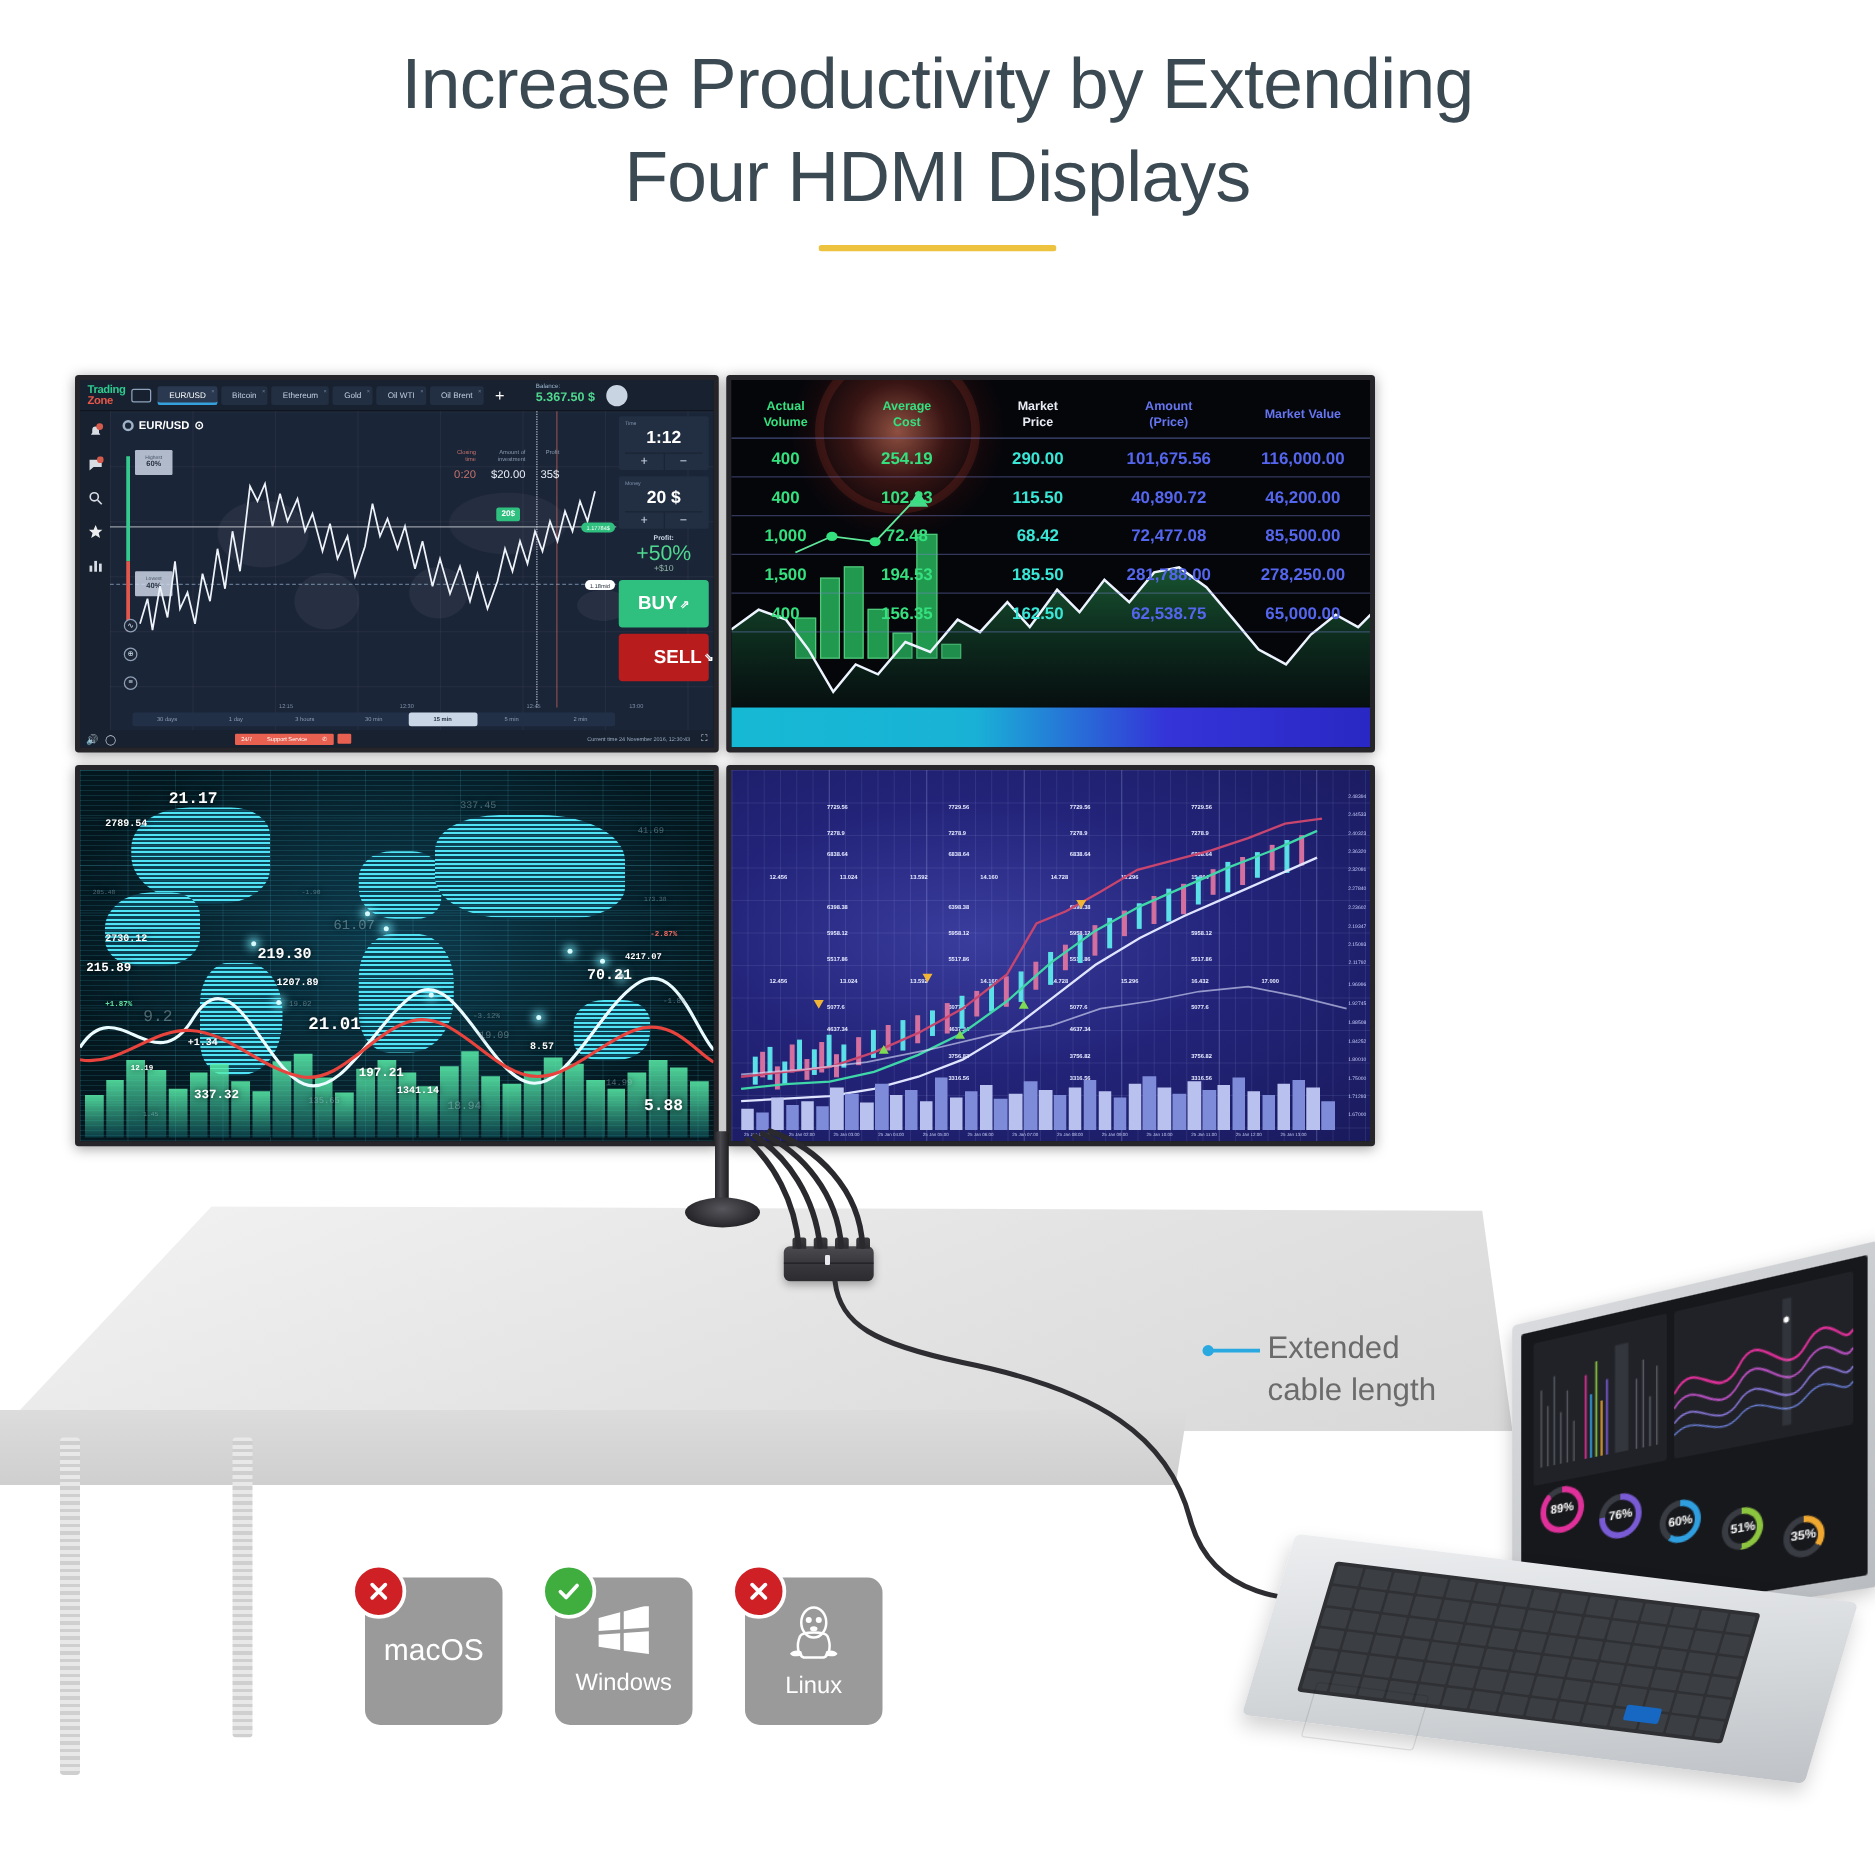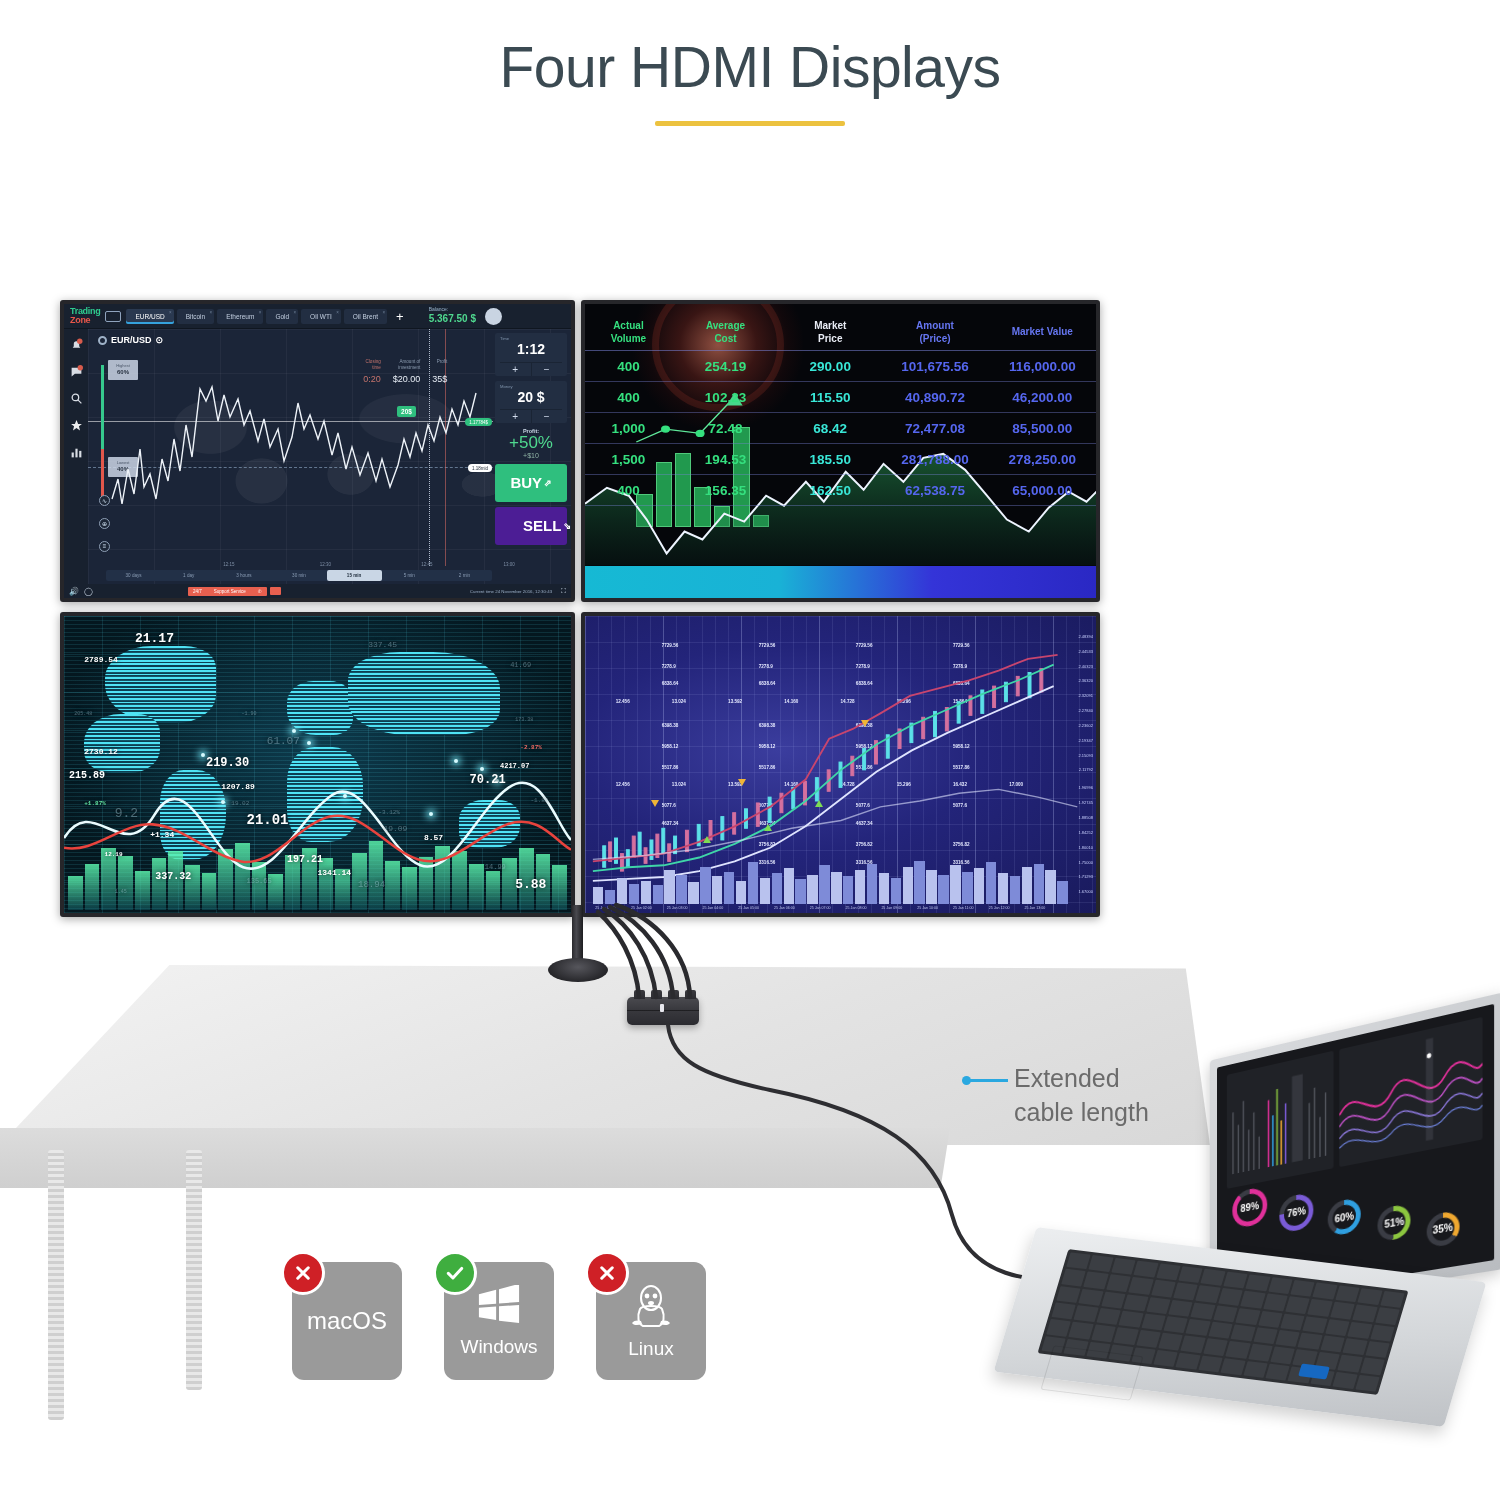--- a/index.html
+++ b/index.html
@@ -175,21 +175,21 @@
   }
   .tz-stepper div:first-child { border-right:1px solid #1a2434; }
   .tz-profit-lbl { text-align:center; font-size:5.5px; color:#c9d6e5; font-weight:bold; margin-top:2px; }
   .tz-profit-big { text-align:center; font-size:17px; color:#4fd88f; line-height:1.05; }
   .tz-profit-sm { text-align:center; font-size:7px; color:#8fb3a5; }
   .tz-bigbtn {
     height:38px; border-radius:3px; display:flex; align-items:center; justify-content:center;
     font-size:15px; font-weight:bold; color:#fff; margin-top:5px; gap:2px;
   }
   .tz-buy { background:#2fbf7e; }
-  .tz-sell { background:#4c1d95;padding-left:32px; }
+  .tz-sell { background:#b91c1c;padding-left:32px; }
 
   .tz-infohdr { position:absolute; top:30px; left:57%; display:flex; gap:12px; }
   .tz-infohdr .c { text-align:right; }
   .tz-infohdr .h { font-size:4.6px; color:#8b9bb0; line-height:1.25; }
   .tz-infohdr .h.red { color:#c4736c; }
   .tz-infohdr .v { font-size:9px; color:#e8eef6; margin-top:4px; }
   .tz-infohdr .v.red { color:#c4736c; }
 
   .tz-bottombar {
     position:absolute; left:0; right:0; bottom:0; height:14px; background:#18212f;
@@ -383,20 +383,21 @@
     display:flex; align-items:center; justify-content:center;
     border:3px solid #fff; box-sizing:content-box;
   }
   .os-status.yes { background:#3fae3f; }
   .os-status.no  { background:#cf2026; }
 </style>
 </head>
 <body>
 
 <div id="headline">
+  <div class="line">Increase Productivity by Extending</div>
   <div class="line">Four HDMI Displays</div>
   <div class="rule"></div>
 </div>
 
 <div id="desk-top"></div>
 <div id="desk-front"></div>
 <div class="desk-leg" id="leg-1"></div>
 <div class="desk-leg" id="leg-2"></div>
 
 <div id="monitors">

